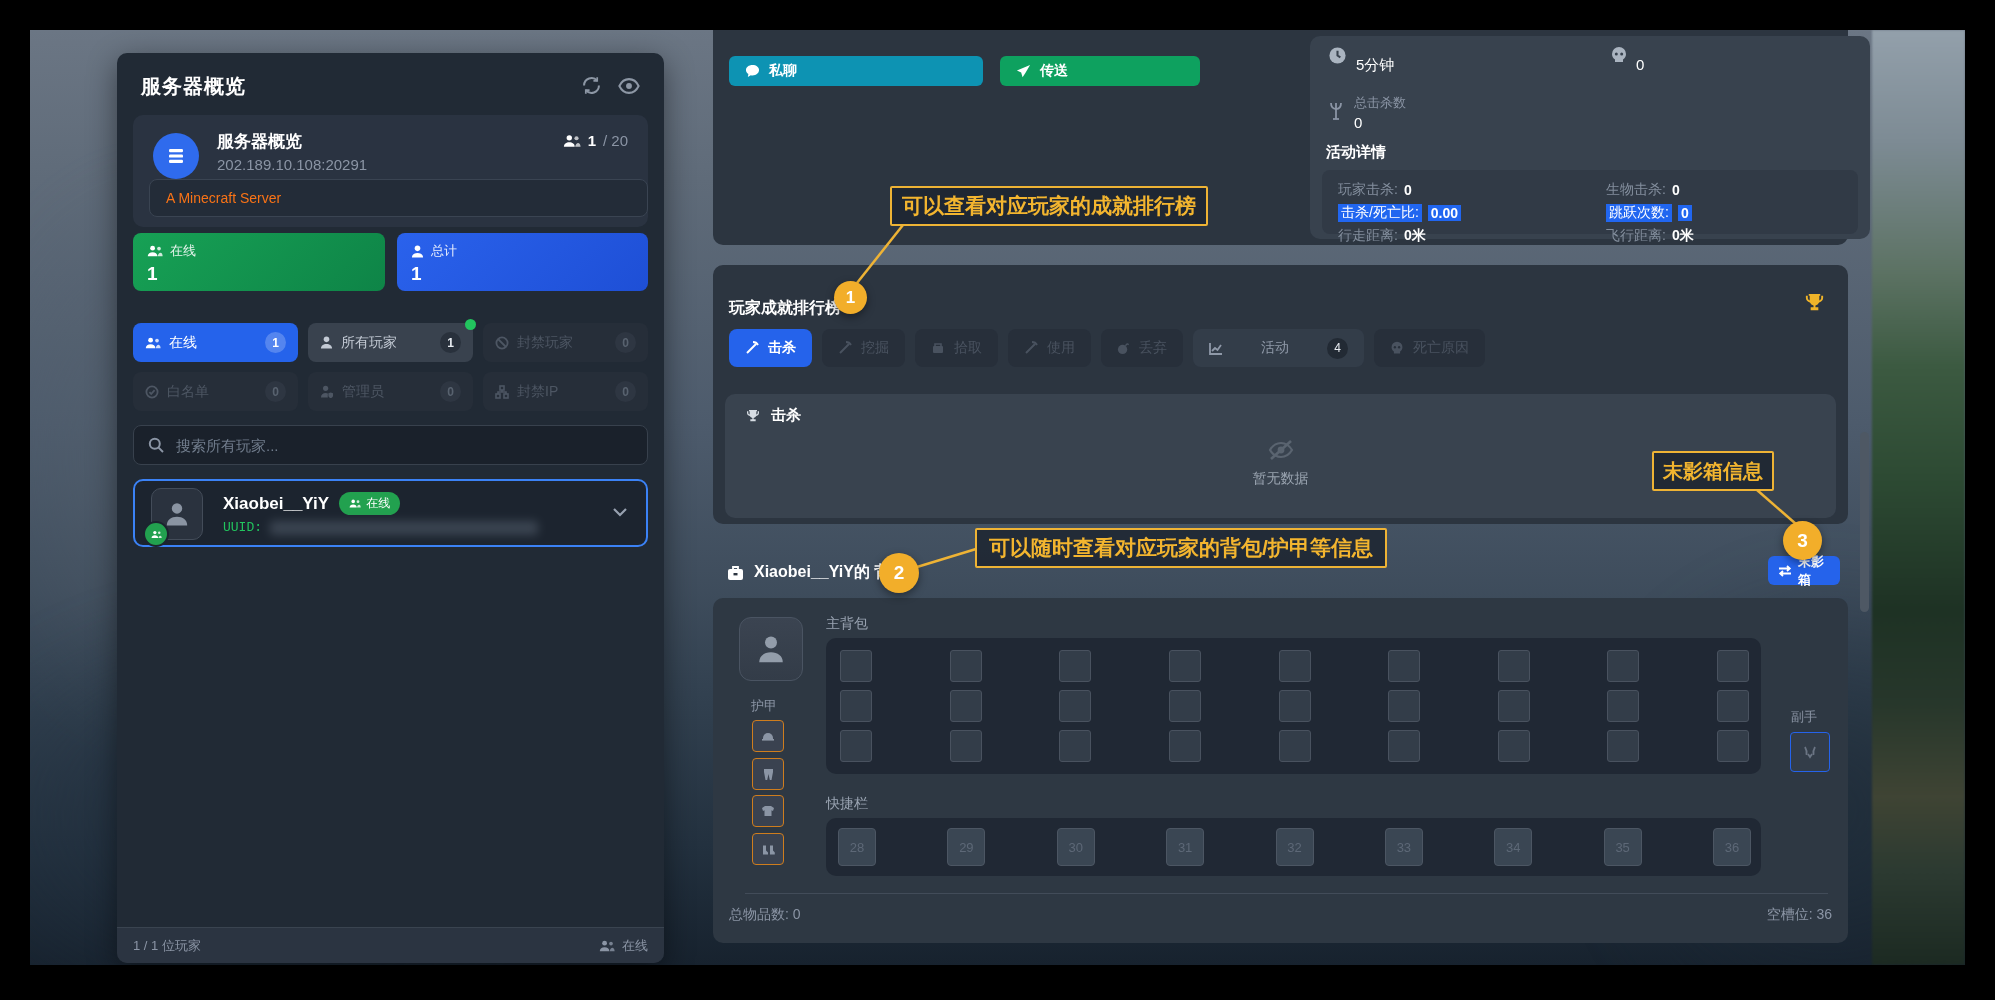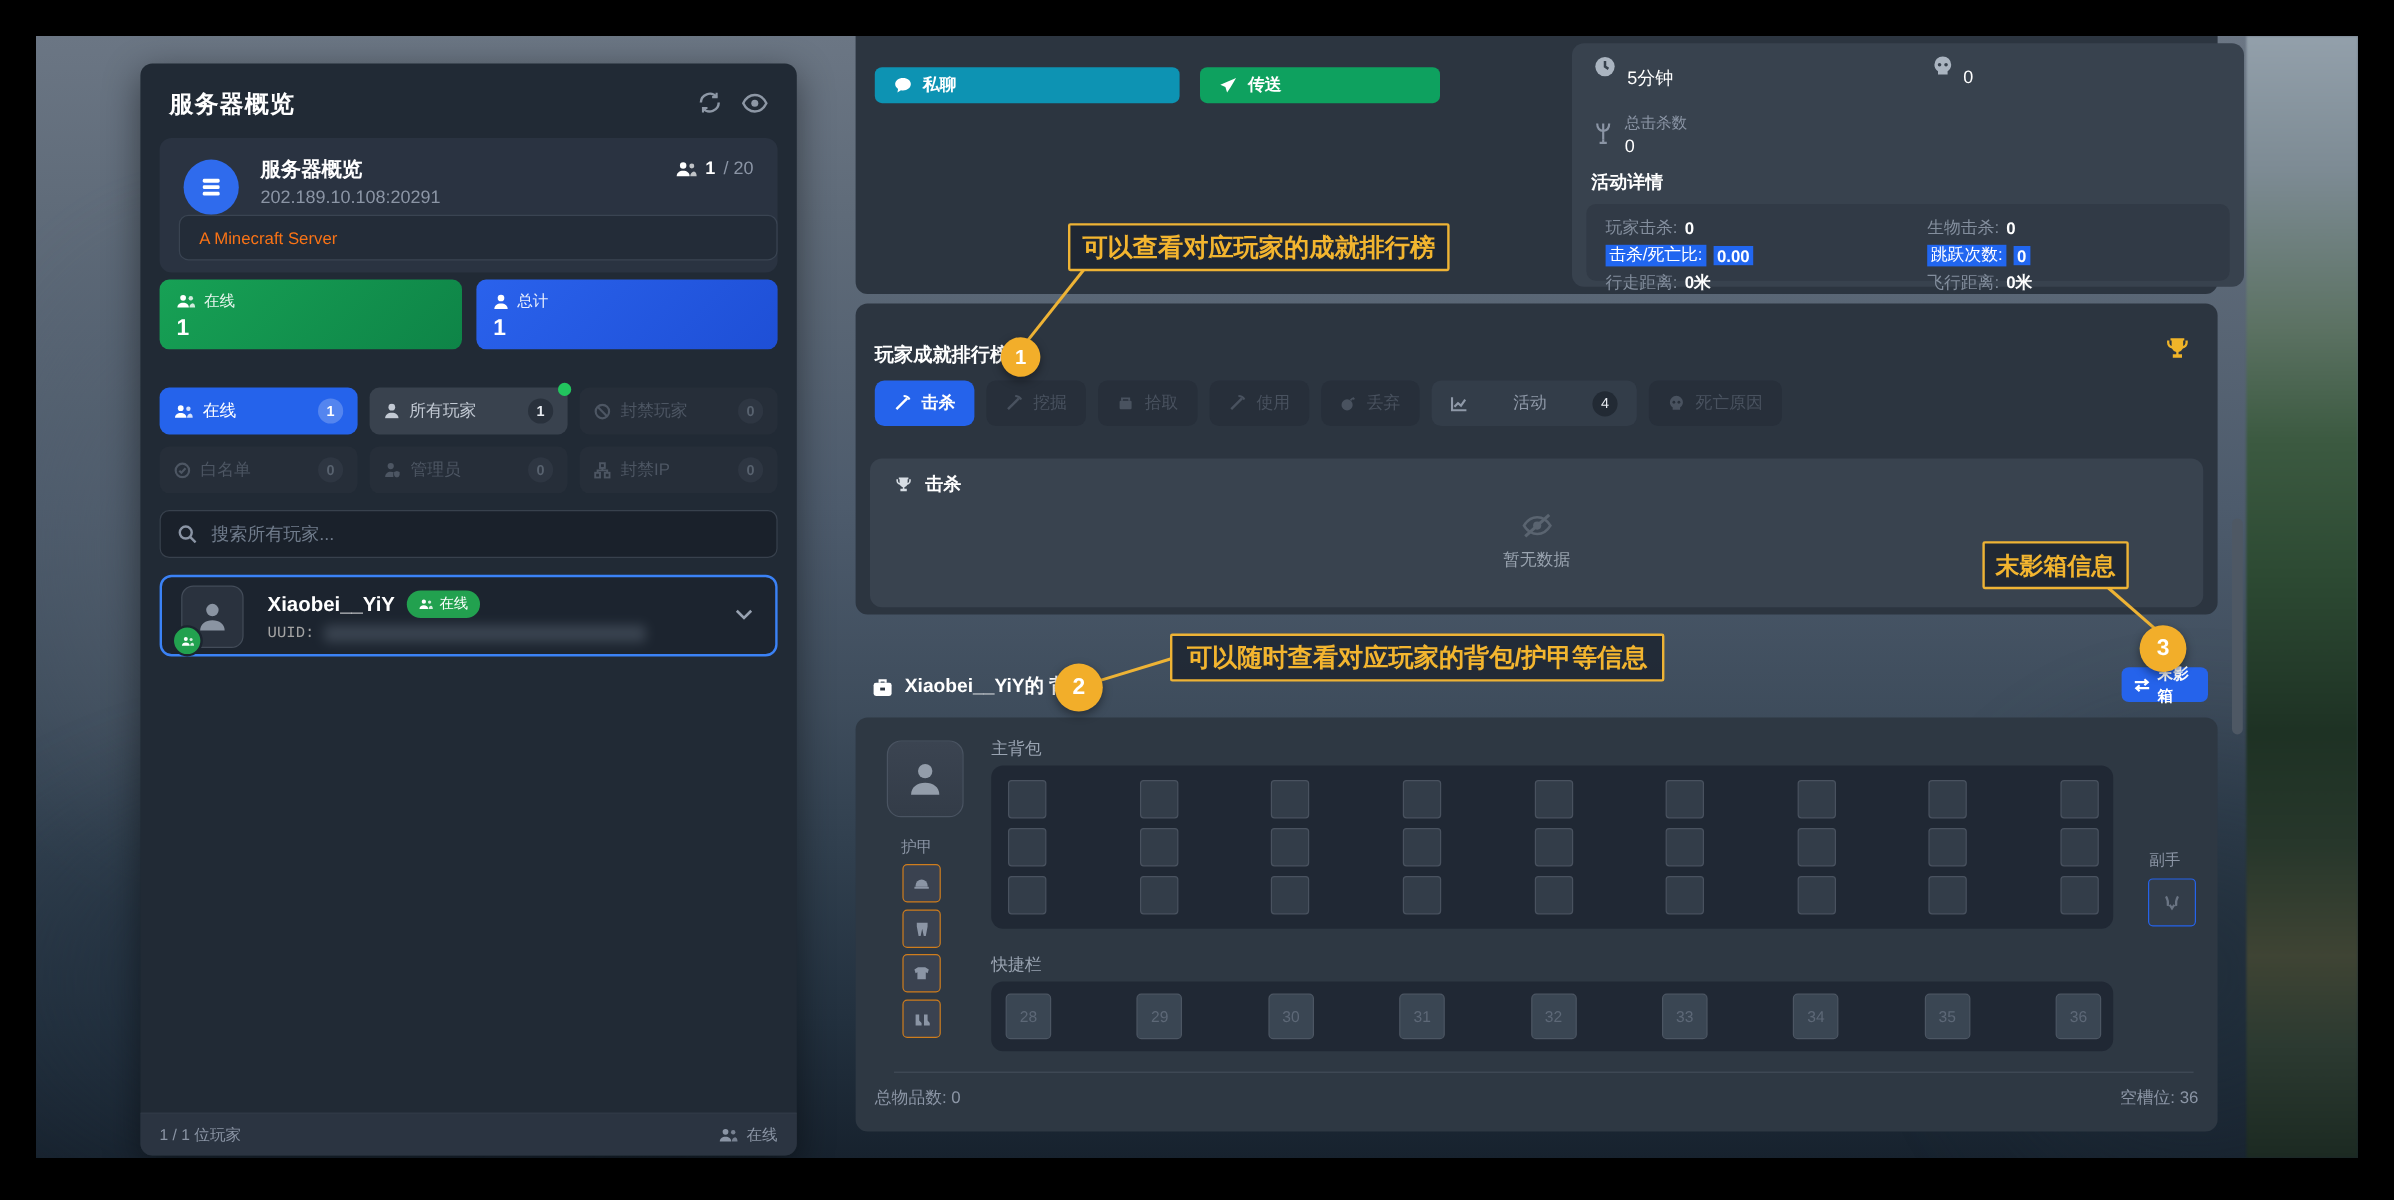--- a/index.html
+++ b/index.html
@@ -43,21 +43,21 @@
   .greendot{position:absolute;right:-3px;top:-4px;width:11px;height:11px;border-radius:50%;background:#22c55e;}
   .search{left:16px;top:372px;width:515px;height:40px;background:#1a212b;border:1px solid #38414d;border-radius:8px;
           display:flex;align-items:center;padding:0 14px;gap:10px;box-sizing:border-box;}
   .search input{background:transparent;border:none;outline:none;color:#aeb8c6;font-size:15px;width:100%;font-family:inherit;}
   .search input::placeholder{color:#707c8c;}
   .pcard{left:16px;top:426px;width:515px;height:68px;background:#1c242f;border:2px solid #3b82f6;border-radius:10px;box-sizing:border-box;cursor:pointer;}
   .avatar{left:16px;top:7px;width:50px;height:50px;border-radius:10px;border:1px solid #434c59;background:#2a323e;display:flex;align-items:center;justify-content:center;}
   .avbadge{left:8px;top:40px;width:22px;height:22px;border-radius:50%;background:#22a14f;border:2px solid #1c242f;display:flex;align-items:center;justify-content:center;}
   .pname{left:88px;top:11px;font-size:17px;font-weight:bold;display:flex;align-items:center;gap:10px;}
   .pill{background:#22a14f;border-radius:12px;font-size:12px;font-weight:normal;padding:3px 10px;display:inline-flex;align-items:center;gap:5px;}
-  .uuidrow{left:88px;top:39px;font-size:13px;color:#a3a3a3;font-family:"Liberation Mono","DejaVu Sans Mono",monospace;display:flex;align-items:flex-end;gap:8px;}
+  .uuidrow{left:88px;top:39px;font-size:13px;color:#22c55e;font-family:"Liberation Mono","DejaVu Sans Mono",monospace;display:flex;align-items:flex-end;gap:8px;}
   .uuidblur{width:268px;height:14px;background:#55606e;filter:blur(5px);opacity:.55;border-radius:3px;}
   .sb-footer{left:0;bottom:0;width:100%;height:36px;background:#2b3441;border-top:1px solid #3a4450;border-radius:0 0 10px 10px;
              display:flex;align-items:center;justify-content:space-between;padding:0 16px;box-sizing:border-box;font-size:13px;color:#8b95a5;}
   
   .btn{border-radius:6px;display:flex;align-items:center;justify-content:flex-start;gap:9px;font-size:14px;font-weight:bold;color:#fff;padding:0 16px;box-sizing:border-box;cursor:pointer;}
   .statsub{left:569px;top:6px;width:560px;height:203px;background:#38424e;border-radius:10px;margin-left:28px;}
   .mini-lab{font-size:13px;color:#8b95a5;}
   .mini-val{font-size:15px;color:#fff;}
   .actgrid{left:12px;top:134px;width:536px;height:64px;background:#313a46;border-radius:8px;padding:8px 0 0 0;box-sizing:border-box;
            display:grid;grid-template-columns:1fr 1fr;grid-auto-rows:23px;}
@@ -368,21 +368,21 @@
           <span class="actval">0米</span>
         </div>
       <div class="actcell">
           <span class="actlab">飞行距离:</span>
           <span class="actval">0米</span>
         </div>
     </div>
   </div>
 </div>
 
-<div class="abs panel" style="left:713px;top:253px;width:1135px;height:259px;">
+<div class="abs panel" style="left:713px;top:265px;width:1135px;height:259px;">
   <div class="abs" style="left:16px;top:33px;font-size:16px;font-weight:bold;">玩家成就排行榜</div>
   <span class="abs ic gold" style="right:22px;top:26px;">
     <svg width="23" height="23" viewBox="0 0 24 24" fill="#f0b429">
         <path d="M6 3h12v2h3v2c0 2.6-1.8 4.4-4.2 4.9A6 6 0 0 1 13 15v2h3v3H8v-3h3v-2a6 6 0 0 1-3.8-3.1C4.8 11.4 3 9.6 3 7V5h3V3zm-1 4c0 1.4.8 2.4 2 2.8V5H5v2zm14 0V5h-2v4.8c1.2-.4 2-1.4 2-2.8z"></path>
       </svg>
   </span>
   <div class="abs" style="left:16px;top:64px;display:flex;gap:10px;">
     <div class="lbtab lb-active">
       <span class="ic">
           <svg width="14" height="14" viewBox="0 0 14 14" fill="none" stroke="currentColor" stroke-width="2">

